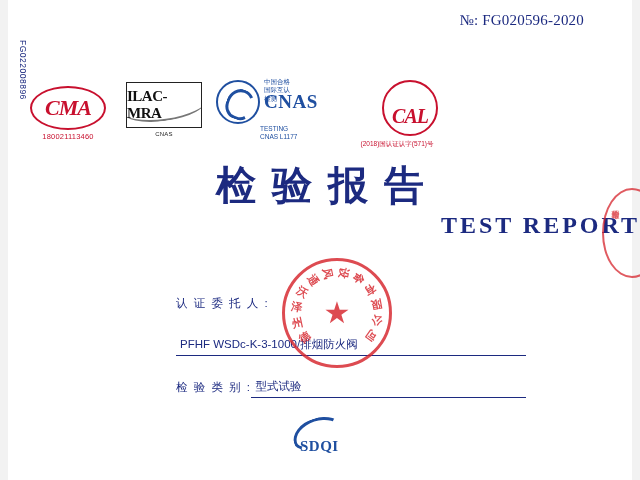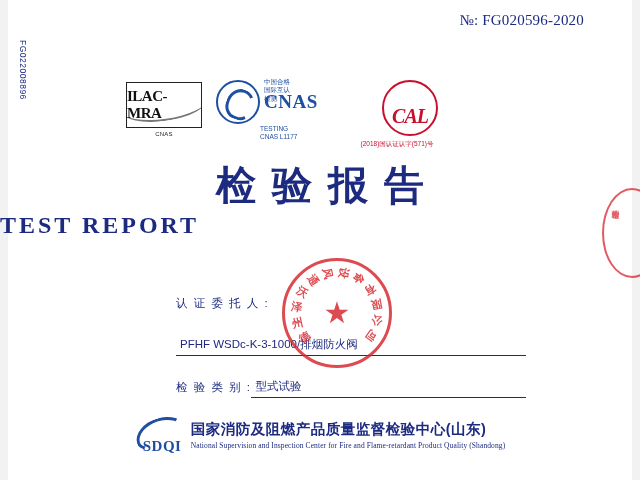--- a/index.html
+++ b/index.html
@@ -223,21 +223,21 @@
     font-size: 40px;
     letter-spacing: 16px;
     color: #1c2a80;
     text-indent: 16px;
   }
   .title-en {
     position: absolute;
     left: 0;
     right: 0;
     top: 212px;
-    text-align: left;
+    text-align: right;
     font-family: "Liberation Serif", serif;
     font-weight: bold;
     font-size: 24px;
     letter-spacing: 3px;
     color: #1c2a80;
   }
 
   
   .fields {
     position: absolute;
@@ -388,20 +388,26 @@
 
   <div class="margin-band left"></div>
   <div class="margin-band right"></div>
 
   <div class="report-no">№: FG020596-2020</div>
 
   <div class="vert-code">FG022008896</div>
 
   <div class="logo-row">
 
+    <div class="logo cma">
+      <div class="cma-oval">
+        <div class="cma-text">CMA</div>
+      </div>
+      <div class="cma-num">180021113460</div>
+    </div>
 
     <div class="logo ilac">
       <div class="ilac-box">
         <div class="ilac-swoosh"></div>
         <div class="ilac-text">ILAC-MRA</div>
       </div>
       <div class="ilac-caption">CNAS</div>
     </div>
 
     <div class="logo cnas">
@@ -461,19 +467,15 @@
 
   <div class="edge-stamp">
     <div class="es-text">检验专用章</div>
   </div>
 
   <div class="footer">
     <div class="sdqi-mark">
       <div class="sdqi-swoosh"></div>
       <div class="sdqi-label">SDQI</div>
     </div>
-    <div class="footer-text">
-      <div class="cn">国家消防及阻燃产品质量监督检验中心(山东)</div>
-      <div class="en">National Supervision and Inspection Center for Fire and Flame-retardant Product Quality (Shandong)</div>
-    </div>
   </div>
 
 </div>
 
 </body></html>

